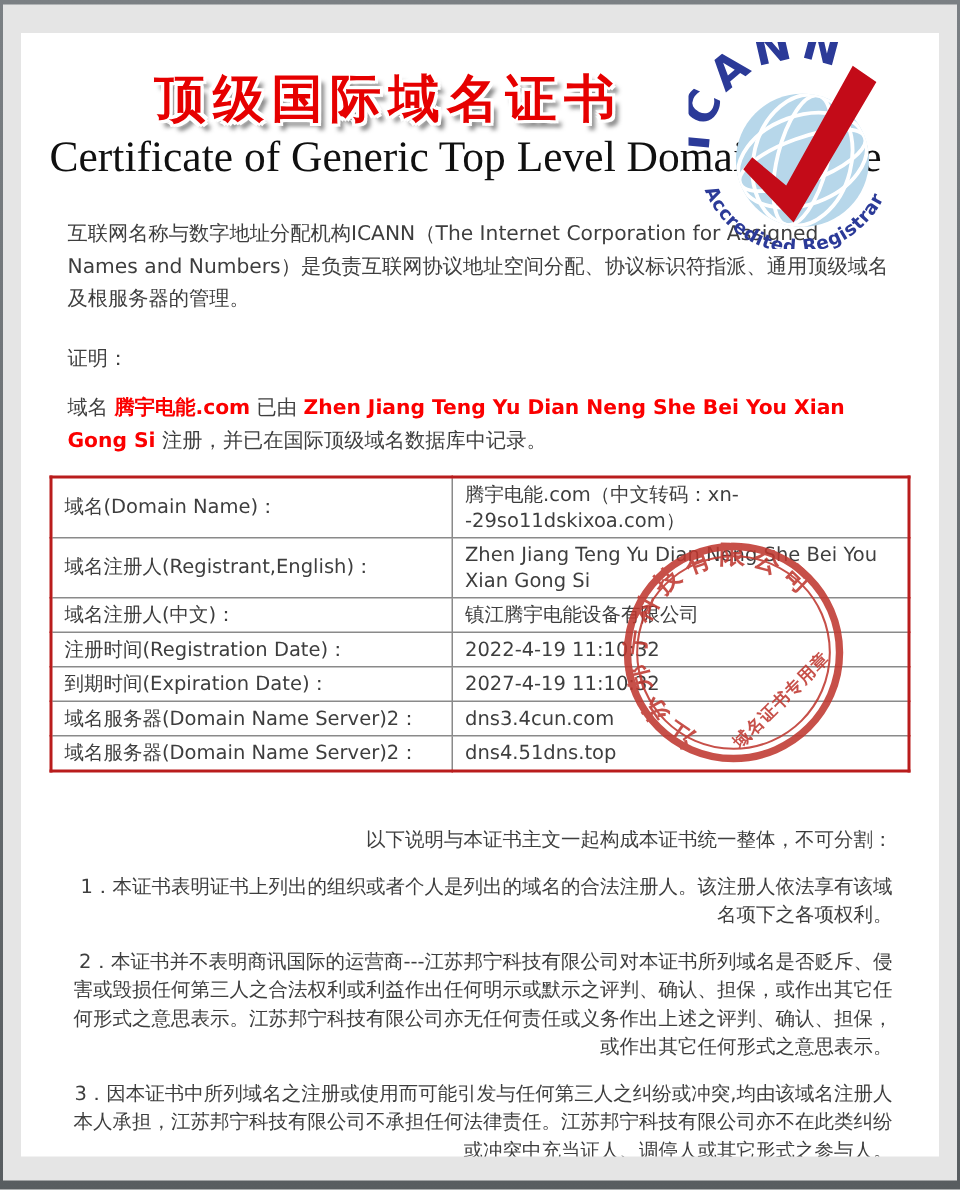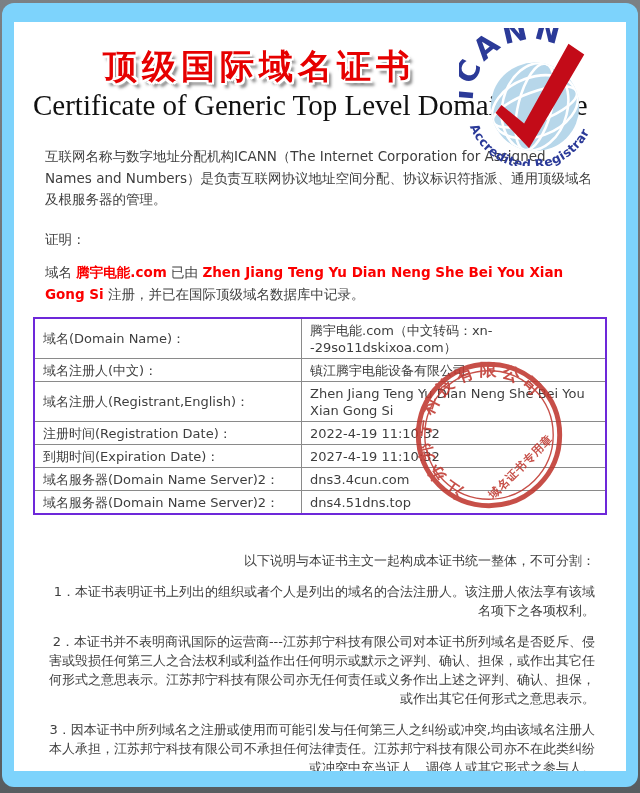--- a/index.html
+++ b/index.html
@@ -3,21 +3,21 @@
 <meta charset="utf-8">
 <style>
   html,body{margin:0;padding:0;}
   body{
     width:640px;height:793px;position:relative;overflow:hidden;
     background:linear-gradient(#7b8084,#585d60);
     font-family:"DejaVu Sans","Liberation Sans",sans-serif;
   }
   .page{
     position:absolute;left:2px;right:2px;top:3px;bottom:6px;
-    background:#7dd3fc;border-radius:12px;
+    background:#e5e5e5;border-radius:0;
   }
   .paper{
     position:absolute;left:12px;right:12px;top:19px;bottom:16px;
     background:#ffffff;overflow:hidden;
     padding:4px 19px 0 19px;box-sizing:border-box;
     color:#3e3e3e;font-size:13.5px;line-height:21.5px;
   }
   .header{position:relative;height:118px;}
   .titles{position:absolute;left:0;top:20px;width:452px;text-align:center;}
   .title-cn{
@@ -34,21 +34,21 @@
   .icann{position:absolute;right:0;top:2px;width:148px;height:138px;}
   p{margin:12px;}
   .intro{margin-top:2px;}
   .proof{margin-top:18px;}
   .statement{margin-top:8px;}
   .red-domain{color:#fb0000;font-weight:bold;}
   .red-registrant{color:#fb0000;font-weight:bold;}
   table.cert{
     margin-top:7px;border-collapse:collapse;width:100%;
     font-size:13px;line-height:17px;color:#3e3e3e;
-    border:2px solid #6d28d9;
+    border:2px solid #b91c1c;
   }
   table.cert td{border:1px solid #8a8a8a;padding:2.5px 8px;vertical-align:middle;}
   td.lbl{width:250px;}
   .notes{font-size:13px;line-height:19px;text-align:right;}
   .notes-heading{margin-top:36px;}
   .clauses{margin-top:7px;}
   .stamp{position:absolute;left:399px;top:337px;width:152px;height:152px;pointer-events:none;}
 </style>
 </head>
 <body>
@@ -95,26 +95,26 @@
 
     <p class="statement"><span>域名 </span><span class="red-domain">腾宇电能.com</span><span> 已由 </span><span class="red-registrant">Zhen Jiang Teng Yu Dian Neng She Bei You Xian Gong Si</span><span> 注册，并已在国际顶级域名数据库中记录。</span></p>
 
     <table class="cert">
       <tbody>
         <tr>
           <td class="lbl">域名(Domain Name)：</td>
           <td>腾宇电能.com（中文转码：xn--29so11dskixoa.com）</td>
         </tr>
         <tr>
+          <td class="lbl">域名注册人(Registrant,English)：</td>
+          <td>Zhen Jiang Teng Yu Dian Neng She Bei You Xian Gong Si</td>
+        </tr>
+        <tr>
           <td class="lbl">域名注册人(中文)：</td>
           <td>镇江腾宇电能设备有限公司</td>
-        </tr>
-        <tr>
-          <td class="lbl">域名注册人(Registrant,English)：</td>
-          <td>Zhen Jiang Teng Yu Dian Neng She Bei You Xian Gong Si</td>
         </tr>
         <tr>
           <td class="lbl">注册时间(Registration Date)：</td>
           <td>2022-4-19 11:10:32</td>
         </tr>
         <tr>
           <td class="lbl">到期时间(Expiration Date)：</td>
           <td>2027-4-19 11:10:32</td>
         </tr>
         <tr>

